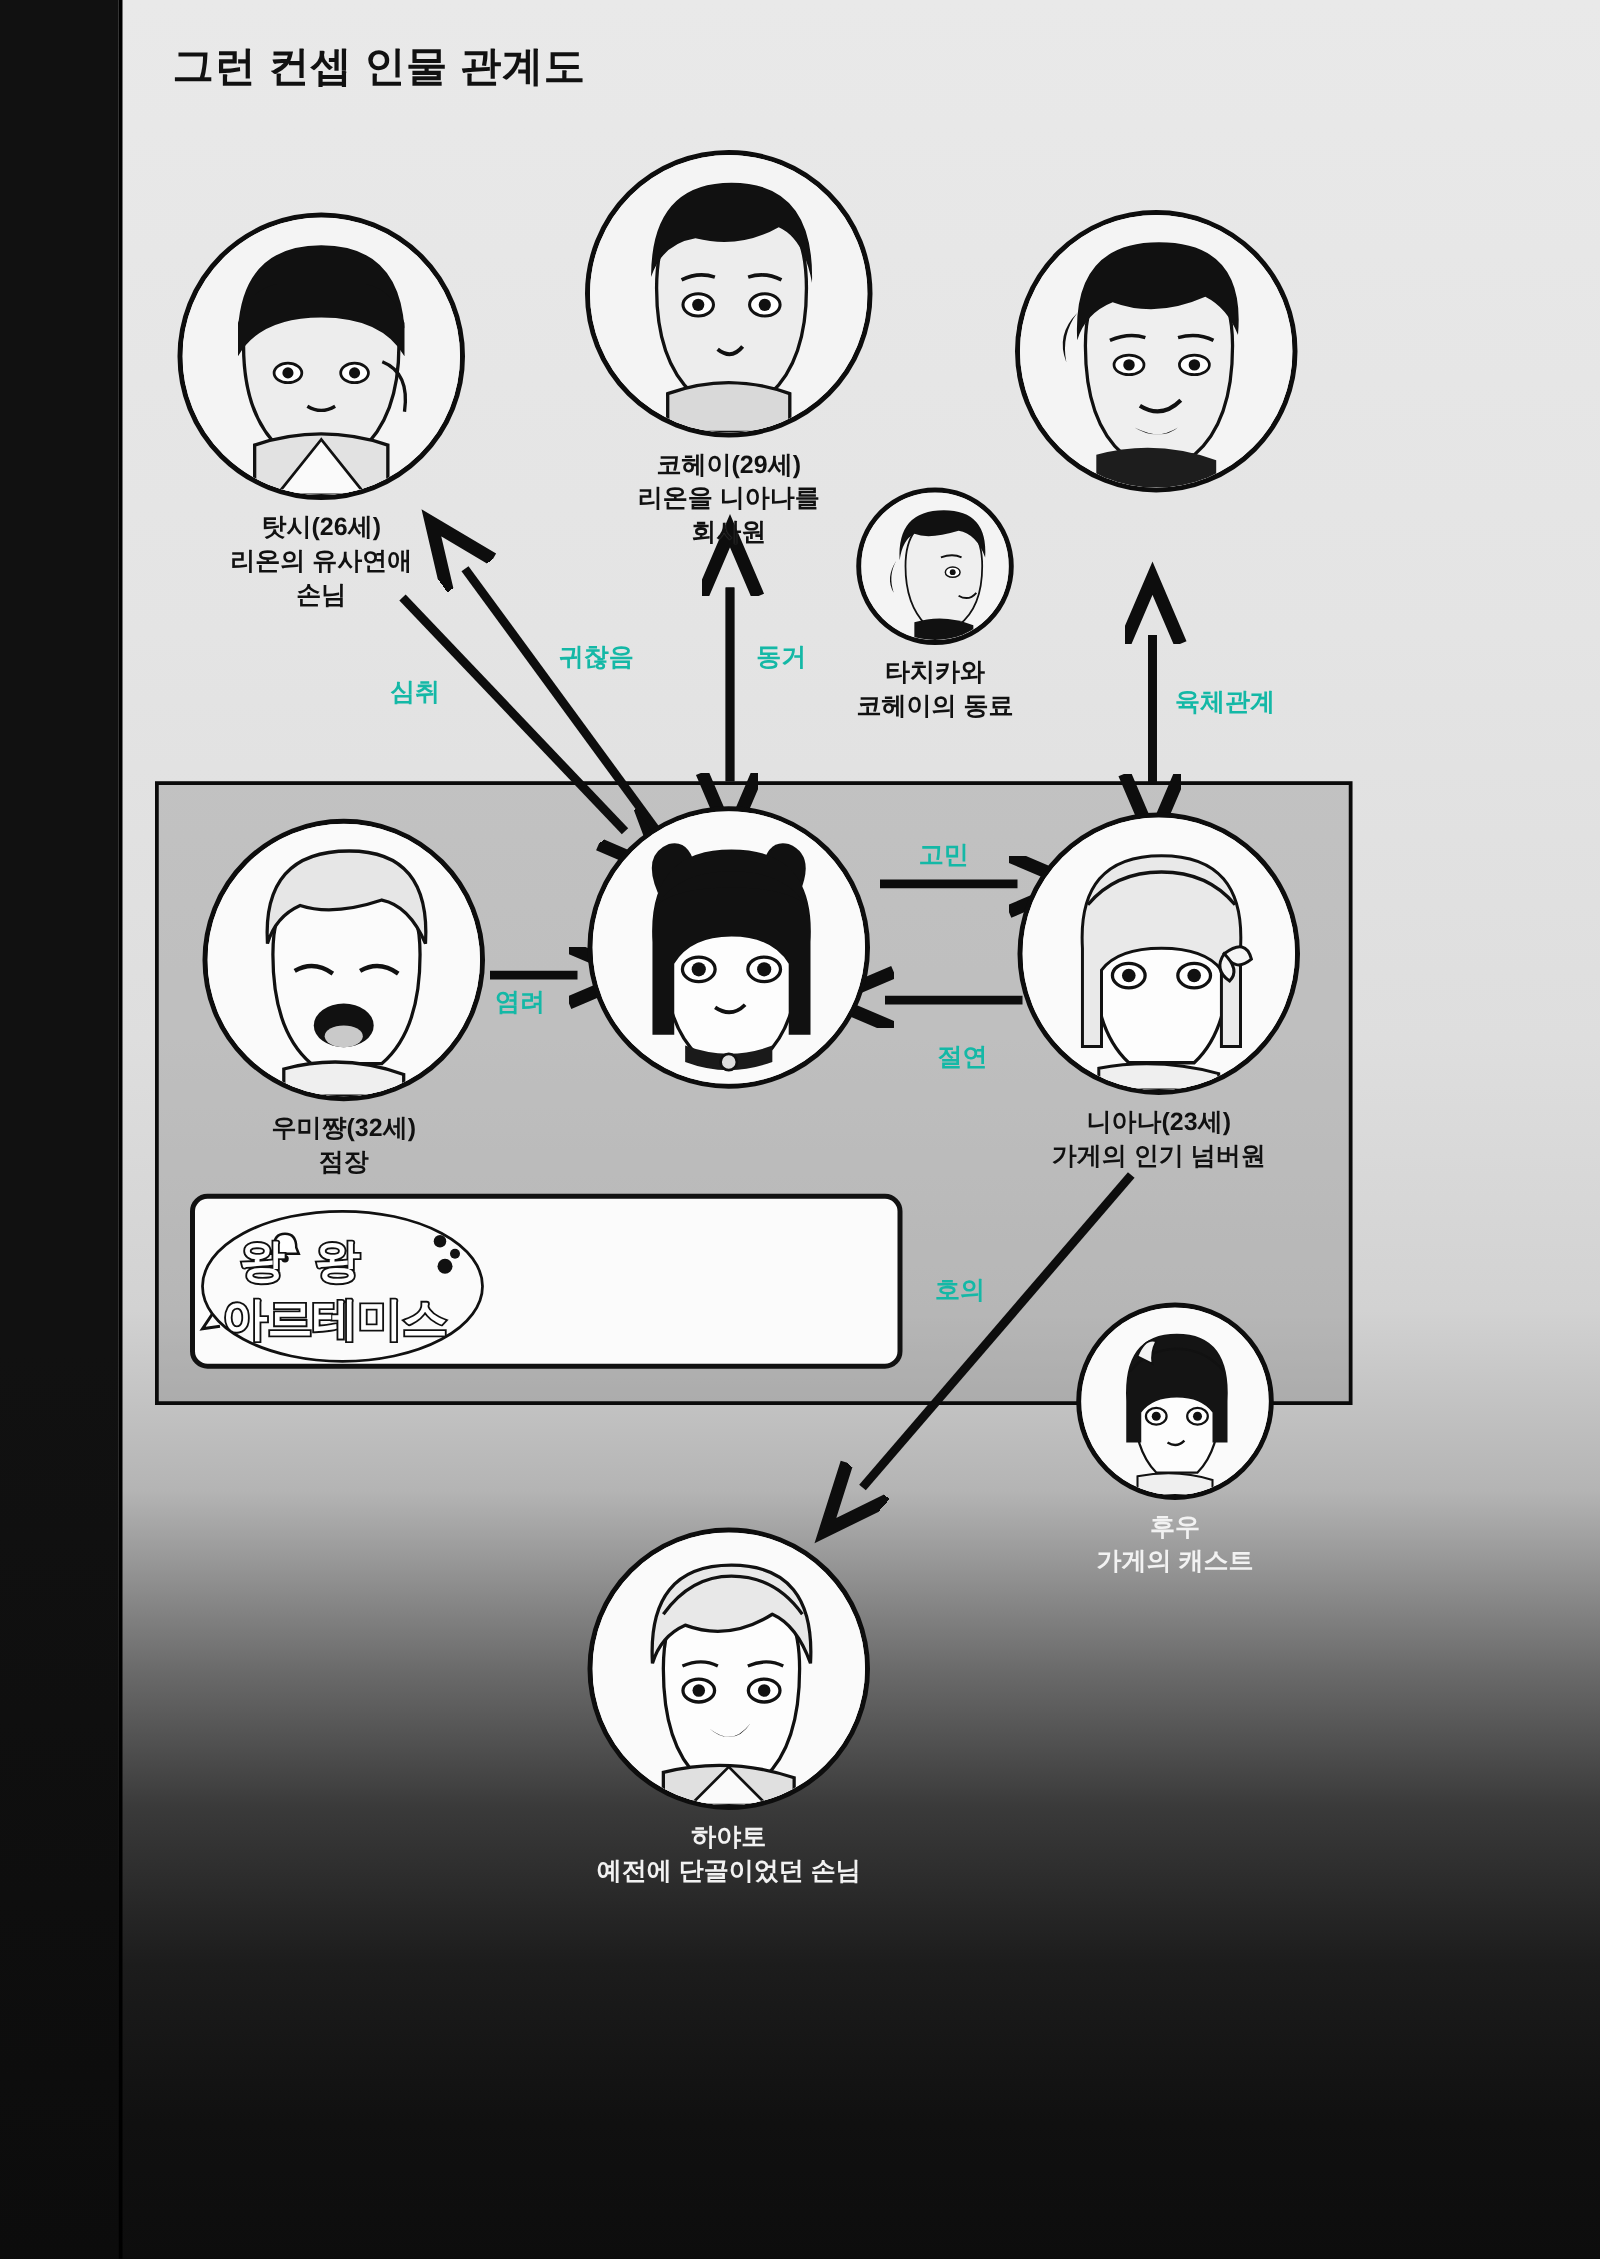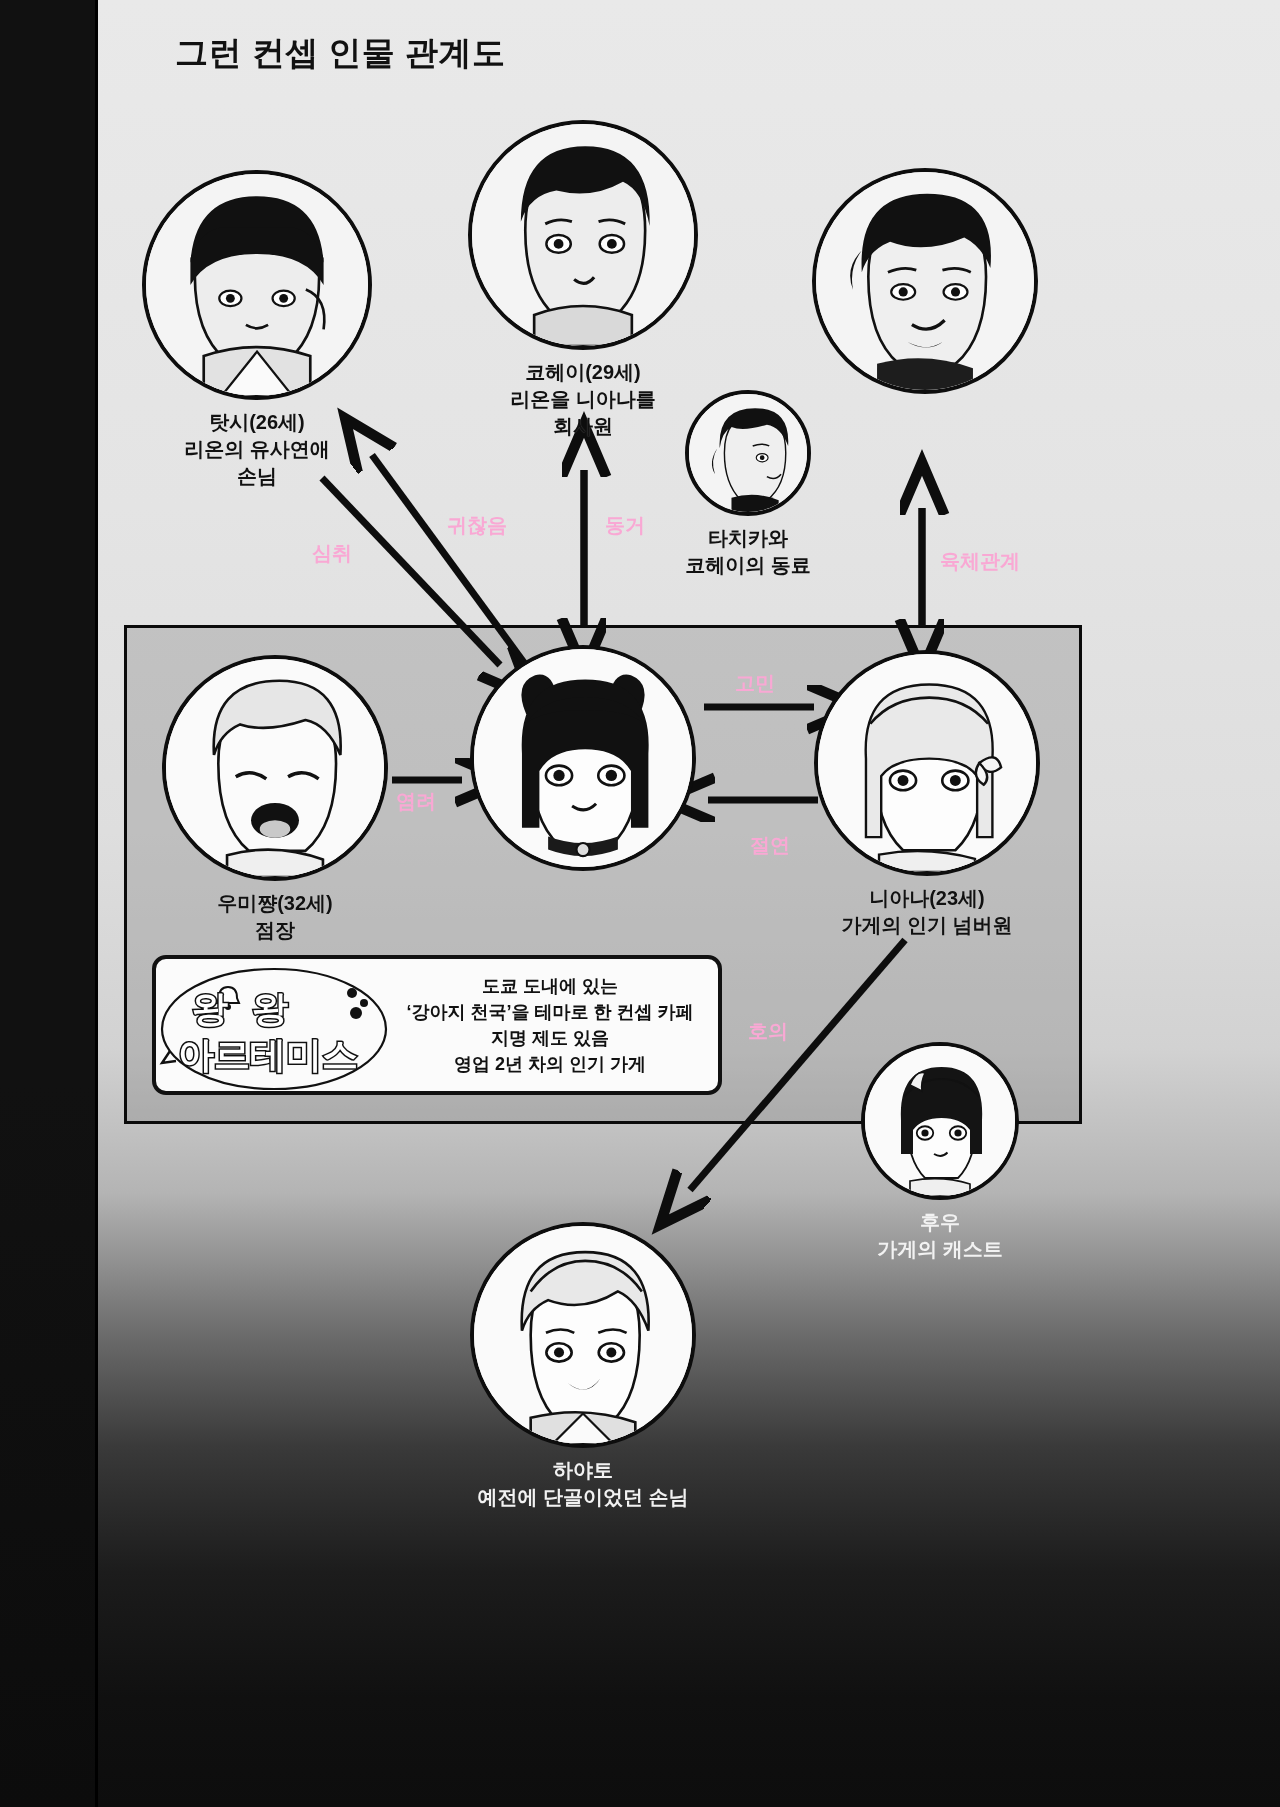--- a/index.html
+++ b/index.html
@@ -47,21 +47,20 @@
   
   #title {
     position: absolute;
     left: 138px; top: 30px;
     color: #111;
     font-weight: bold;
     font-size: 33px;
     line-height: 1.42;
     letter-spacing: 0.5px;
     z-index: 10;
-    margin-left: 37px;
   }
 
   
   #store-box {
     position: absolute;
     left: 124px; top: 625px;
     width: 958px; height: 499px;
     background: rgba(120,120,120,0.30);
     border: 3px solid #0a0a0a;
     z-index: 2;
@@ -85,21 +84,21 @@
     font-weight: bold;
     line-height: 1.35;
     white-space: pre-line;
     text-shadow: 0 0 1px rgba(255,255,255,0.35);
   }
   .caption.on-dark { color: #f2f2f2; text-shadow: none; }
 
   
   .edge-label {
     position: absolute;
-    color: #f9a8d4;
+    color: #14b8a6;
     font-size: 20px;
     font-weight: bold;
     white-space: nowrap;
     z-index: 9;
   }
 
   
   #arrows {
     position: absolute;
     left: 0; top: 0;
@@ -383,17 +382,13 @@
       <circle cx="72" cy="48" r="3" fill="#111"></circle>
 
       <text x="36" y="62" font-family="'Liberation Sans',sans-serif" font-size="36" font-weight="bold" fill="#fff" stroke="#111" stroke-width="3" paint-order="stroke">왕</text>
       <text x="96" y="62" font-family="'Liberation Sans',sans-serif" font-size="36" font-weight="bold" fill="#fff" stroke="#111" stroke-width="3" paint-order="stroke">왕</text>
 
       <text x="22" y="108" font-family="'Liberation Sans',sans-serif" font-size="36" font-weight="bold" fill="#fff" stroke="#111" stroke-width="3" paint-order="stroke">아르테미스</text>
 
       <path d="M14,92 l-8,12 l14,-2" fill="none" stroke="#111" stroke-width="2.4"></path>
     </svg>
   </div>
-  <div id="desc-text">도쿄 도내에 있는
-‘강아지 천국’을 테마로 한 컨셉 카페
-지명 제도 있음
-영업 2년 차의 인기 가게</div>
 </div>
 
 </body></html>

